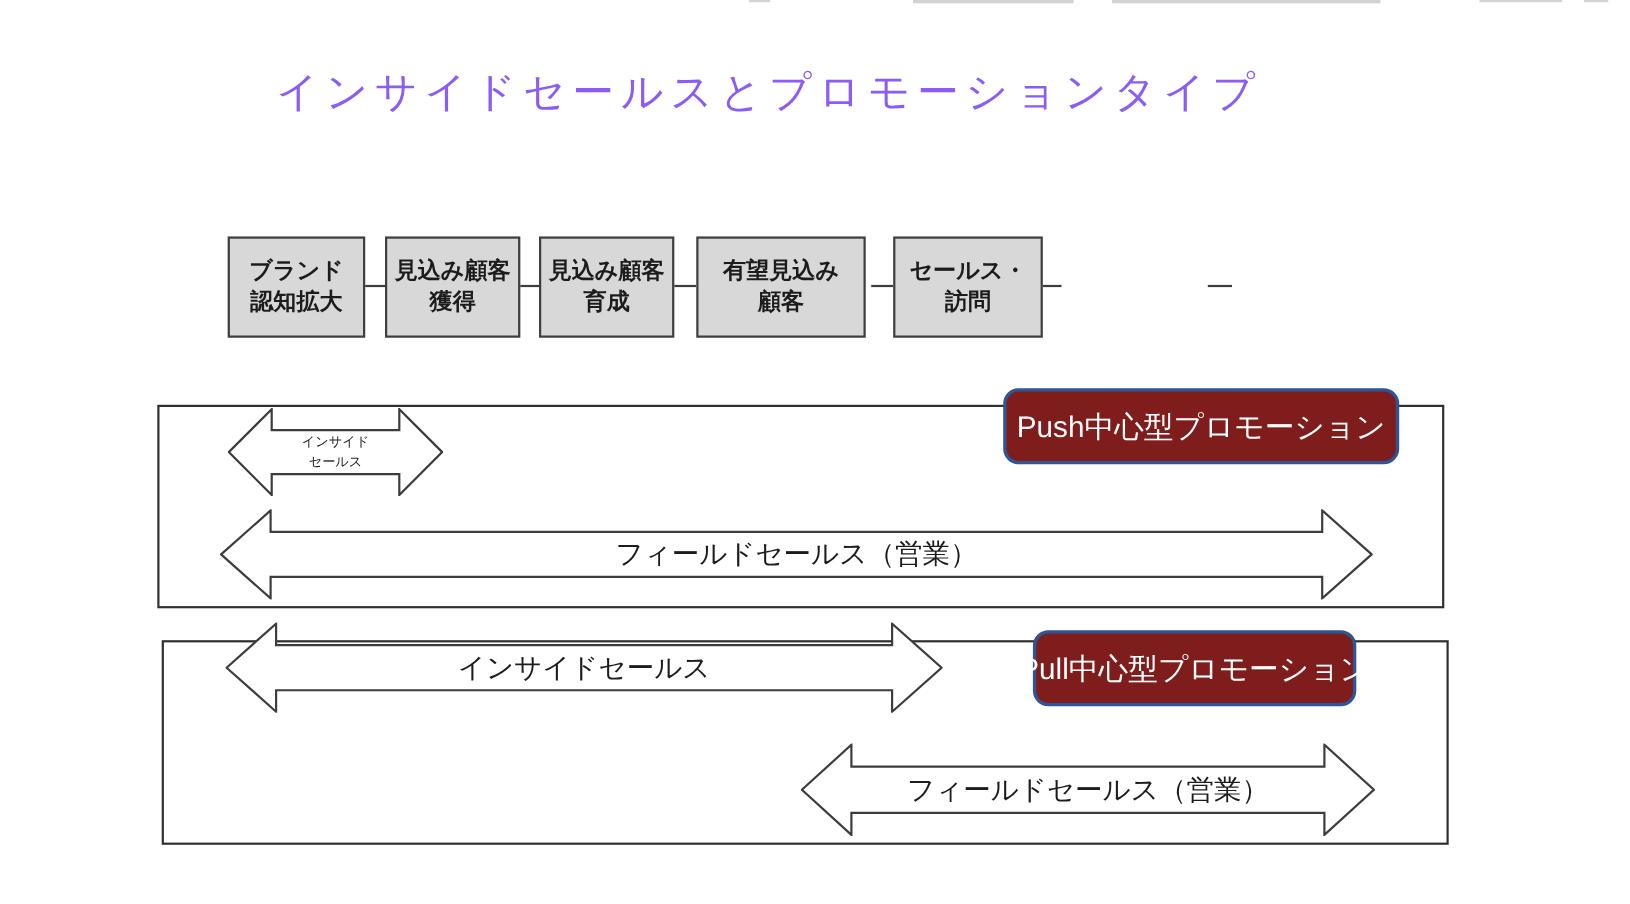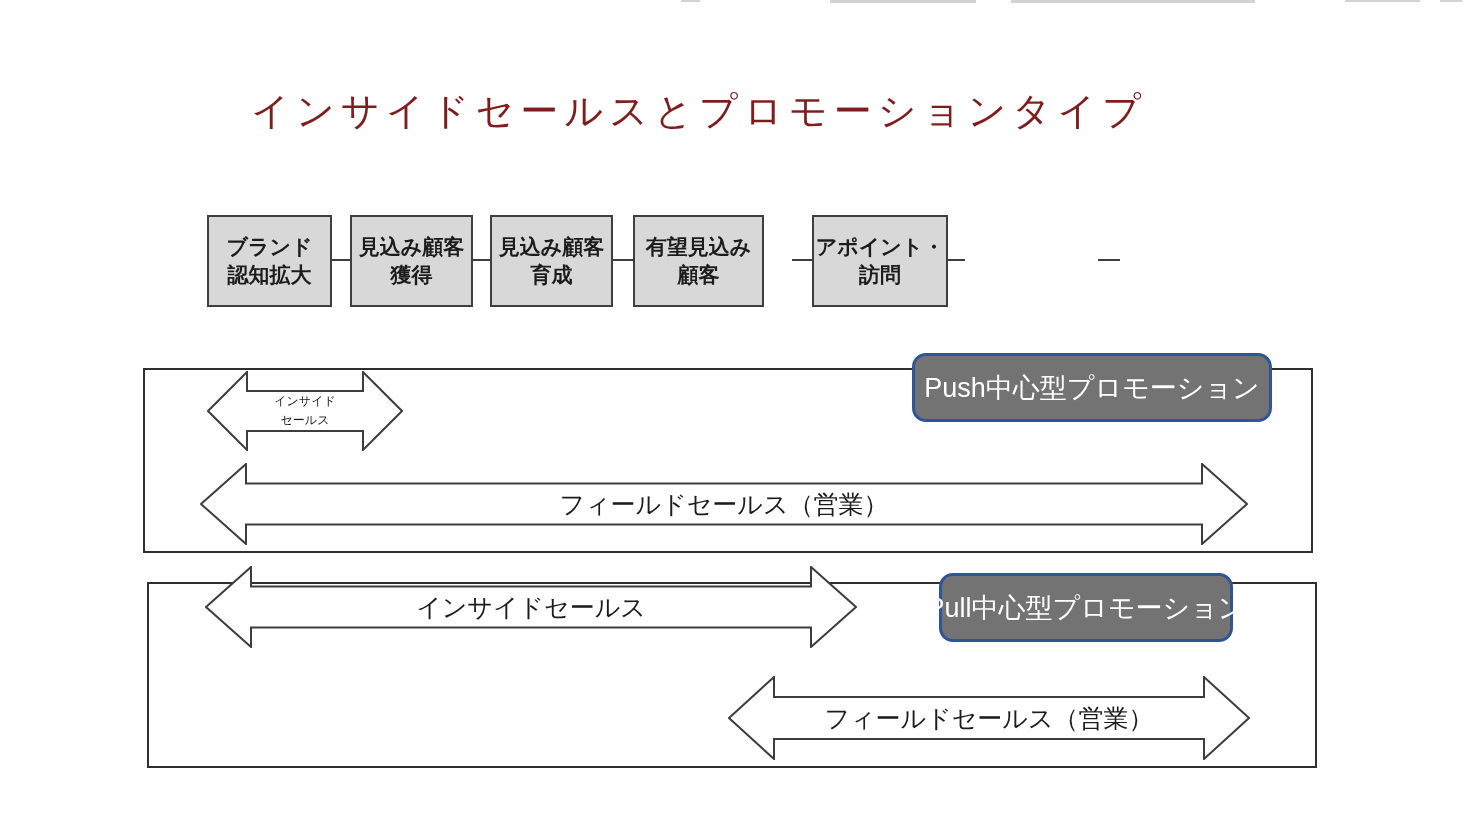--- a/index.html
+++ b/index.html
@@ -2,42 +2,42 @@
 <html><head>
 <meta charset="utf-8">
 <style>
   html,body{margin:0;padding:0;background:#ffffff;}
   body{font-family:"Liberation Sans","DejaVu Sans",sans-serif;}
   .canvas{position:relative;width:1482px;height:822px;background:#ffffff;overflow:hidden;}
 
   .top-artifact{position:absolute;top:0;height:3px;background:#d2d2d2;}
 
   .title{position:absolute;top:58px;left:0;width:1398px;text-align:center;
-         font-size:38px;letter-spacing:6px;color:#7f1d1d;white-space:nowrap;margin-top:28px;}
+         font-size:38px;letter-spacing:6px;color:#8b5cf6;white-space:nowrap;}
 
   .stage-box{position:absolute;top:215px;height:92px;background:#d8d8d8;
              border:2px solid #3f3f3f;box-sizing:border-box;
              display:flex;align-items:center;justify-content:center;}
   .stage-label{font-size:21px;font-weight:bold;color:#1c1c1c;text-align:center;
                line-height:1.32;white-space:pre-line;}
   .connector{position:absolute;top:259px;height:2px;background:#3d3d3d;}
 
   .panel{position:absolute;border:2px solid #2f2f2f;box-sizing:border-box;background:transparent;}
   .panel-push{left:143px;top:368px;width:1170px;height:185px;}
   .panel-pull{left:147px;top:582px;width:1170px;height:186px;}
 
   .dbl-arrow-wrap{position:absolute;}
   .dbl-arrow-wrap svg{position:absolute;left:0;top:0;width:100%;height:100%;display:block;}
   .arrow-label{position:absolute;left:0;top:0;width:100%;height:100%;
                display:flex;align-items:center;justify-content:center;
                color:#1c1c1c;text-align:center;white-space:pre-line;}
   .arrow-label.big{font-size:25px;line-height:1.2;text-align:right;}
   .arrow-label.small{font-size:12px;line-height:1.55;}
 
-  .badge{position:absolute;background:#737373;border:3px solid #2e5597;border-radius:14px;
+  .badge{position:absolute;background:#7f1d1d;border:3px solid #2e5597;border-radius:14px;
          box-sizing:border-box;display:flex;align-items:center;justify-content:center;
          color:#ffffff;font-size:27px;white-space:nowrap;}
   .badge-push{left:912px;top:353px;width:360px;height:69px;}
   .badge-pull{left:939px;top:573px;width:294px;height:69px;}
 </style>
 </head>
 <body>
 
 <div class="canvas">
 
@@ -60,28 +60,28 @@
 獲得</div>
   </div>
   <div class="connector" style="left:473px;width:17px;"></div>
 
   <div class="stage-box" style="left:490px;width:123px;">
     <div class="stage-label">見込み顧客
 育成</div>
   </div>
   <div class="connector" style="left:613px;width:20px;"></div>
 
-  <div class="stage-box" style="left:633px;width:131px;justify-content:center;">
+  <div class="stage-box" style="left:633px;width:154px;justify-content:center;">
     <div class="stage-label">有望見込み
 顧客</div>
   </div>
   <div class="connector" style="left:792px;width:20px;"></div>
 
   <div class="stage-box" style="left:812px;width:136px;">
-    <div class="stage-label">アポイント・
+    <div class="stage-label">セールス・
 訪問</div>
   </div>
   <div class="connector" style="left:948px;width:17px;"></div>
 
   <div class="connector" style="left:1098px;width:22px;"></div>
 
 
   <div class="panel panel-push"></div>
 
   <div class="dbl-arrow-wrap" style="left:207px;top:371px;width:196px;height:80px;">

